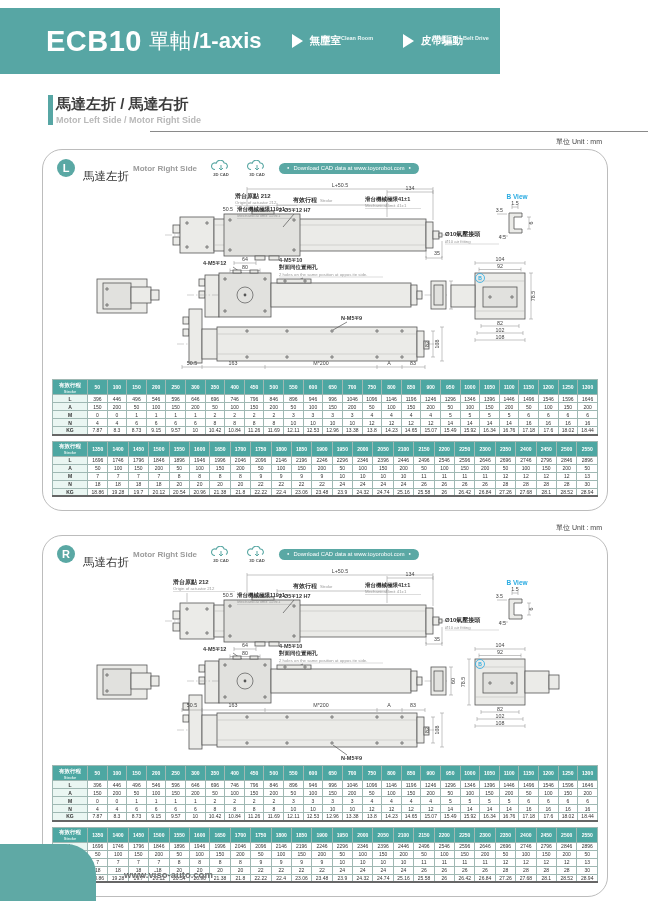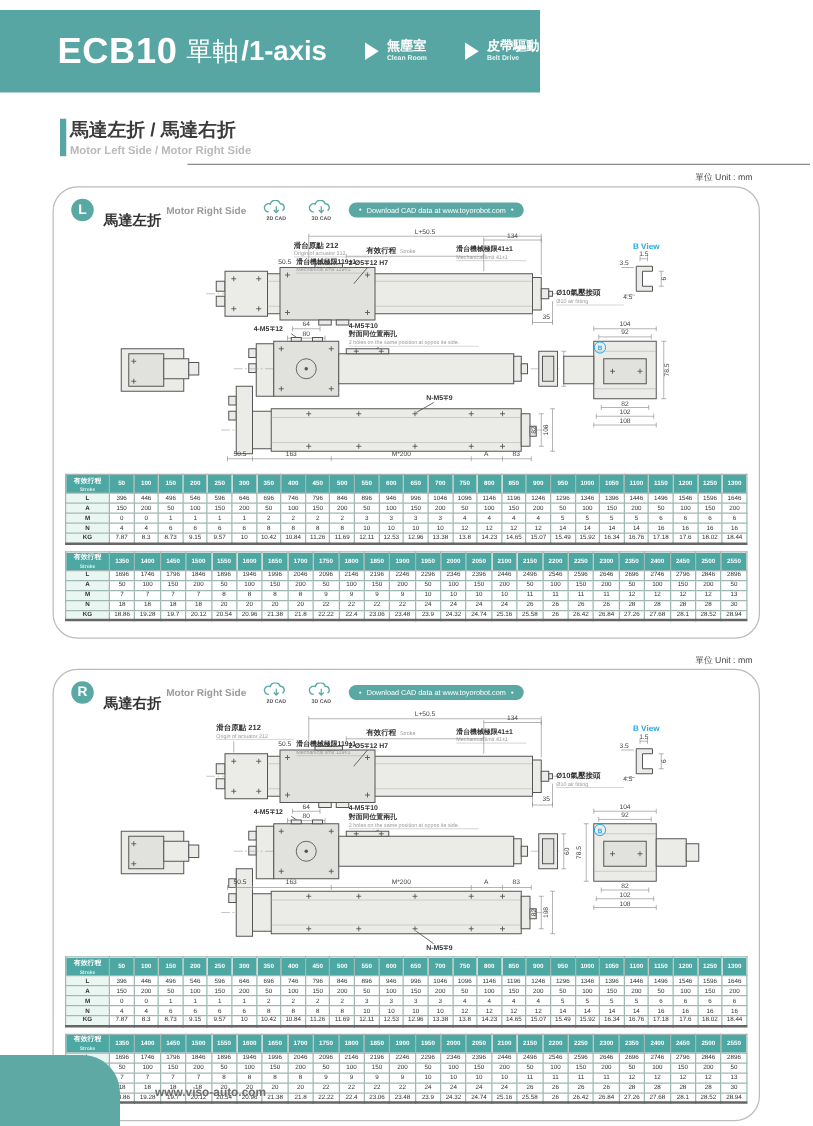--- a/index.html
+++ b/index.html
@@ -1,42 +1,42 @@
 <!DOCTYPE html>
 <html><head>
 <meta charset="utf-8">
 <style>
   * { margin:0; padding:0; box-sizing:border-box; }
   html,body { width:650px; background:#fff; font-family:"Liberation Sans", sans-serif; }
   body { position:relative; width:650px; height:901px; overflow:hidden; }
 
   
-  .banner { margin-top:8px; width:432px; height:66px; background:#57a6a4; display:flex; align-items:center; padding-left:46px; }
+  .banner { margin-top:8px; width:500px; height:66px; background:#57a6a4; display:flex; align-items:center; padding-left:46px; }
   .model { color:#fff; font-size:29px; font-weight:bold; letter-spacing:0.5px; }
   .model-cn { color:#fff; font-size:21px; font-weight:normal; margin-left:7px; }
   .model-en { color:#fff; font-size:22px; font-weight:700; margin-left:2px;text-align:right; }
   .feature { display:flex; align-items:center; margin-left:30px; }
   .tri { width:0; height:0; border-left:11px solid #fff; border-top:7px solid transparent; border-bottom:7px solid transparent; margin-right:7px; }
-  .feat-txt { display:flex; flex-direction:column; line-height:1.1; }
+  .feat-txt { display:flex; flex-direction:row; line-height:1.1; }
   .feat-cn { color:#fff; font-size:10.5px; font-weight:bold; }
   .feat-en { color:#eaf6f5; font-size:5.5px; font-weight:bold; }
 
   
   .section { margin:21px 0 0 48px; border-left:5px solid #57a6a4; padding-left:3px; }
   .sec-title { font-size:15px; font-weight:bold; color:#3c3c3c; }
   .sec-sub { font-size:9px; font-weight:bold; color:#b9b9b9; margin-top:1px; }
   .rule { border-top:1.2px solid #8a8a8a; margin:6px 2px 0 150px; }
 
   .unit { text-align:right; font-size:7px; color:#444; margin:5px 48px 2px 0; }
 
   
   .panel { width:566px; margin-left:42px; border:1.5px solid #bcbcbc; border-radius:20px; padding:7px 4px 8px 4px; background:#fff; }
   .panel-head { display:flex; align-items:center; height:22px; padding-left:10px; }
   .badge { width:18px; height:18px; border-radius:50%; background:#5aa8a4; color:#fff; font-size:11px; font-weight:bold; display:flex; align-items:center; justify-content:center; }
-  .p-title-cn { font-size:11.5px; font-weight:bold; color:#333; margin-left:8px;margin-top:16px; }
+  .p-title-cn { font-size:11.5px; font-weight:normal; color:#333; margin-left:8px;margin-top:16px; }
   .p-title-en { font-size:8px; font-weight:bold; color:#9b9b9b; margin-left:4px; }
   .cad { display:flex; flex-direction:column; align-items:center; margin-left:12px; }
   .cad-label { font-size:4.2px; font-weight:bold; color:#555; margin-top:-1px; }
   .dl-pill { background:#5aa8a4; color:#fff; font-size:5.8px; border-radius:7px; padding:2.5px 8px; margin-left:10px; white-space:nowrap; }
   .dl-pill::before, .dl-pill::after { content:"●"; font-size:4px; color:#fff; vertical-align:1px; }
   .dl-pill::before { margin-right:4px; } .dl-pill::after { margin-left:4px; }
 
   
   .drawing svg { display:block; margin:0 auto; }
   .t-cn { font-size:6px; font-weight:bold; fill:#333; font-family:"Liberation Sans",sans-serif; }

